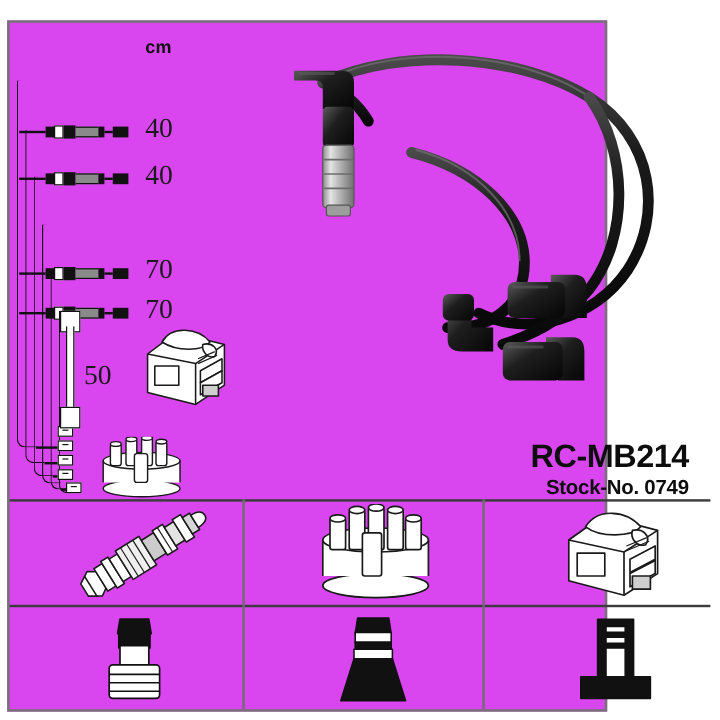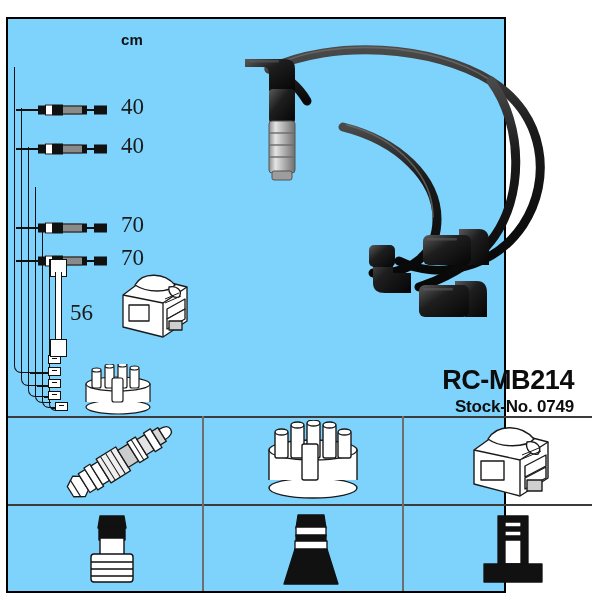--- a/index.html
+++ b/index.html
@@ -18,23 +18,23 @@
     overflow: hidden;
   }
 
   
   #frame {
     position: absolute;
     left: 6px;
     top: 17px;
     width: 500px;
     height: 576px;
-    border: 2px solid #000000;
+    border: 2px solid #737373;
     box-sizing: border-box;
-    background: #7dd3fc;
+    background: #d946ef;
   }
 
   
   #upper {
     position: absolute;
     left: 0; top: 0;
     width: 584px;
     height: 397px;
   }
 
@@ -285,21 +285,21 @@
 
       <div class="stub" style="left:40px; top:336px;"></div>
       <div class="stub" style="left:40px; top:348px;"></div>
       <div class="stub" style="left:40px; top:360px;"></div>
       <div class="stub" style="left:40px; top:372px;"></div>
       <div class="stub" style="left:47px; top:383px;"></div>
 
       <div class="c96-boot" style="left:42px; top:240px;"></div>
       <div class="c96-body"></div>
       <div class="c96-boot" style="left:42px; top:320px;"></div>
-      <div class="c96-num">56</div>
+      <div class="c96-num">50</div>
 
       <div class="lineart" style="left:105px; top:250px;">
         <svg width="85" height="75" viewBox="0 0 85 75">
           <g fill="#ffffff" stroke="#1a1a1a" stroke-width="1.3" stroke-linejoin="round">
             <path d="M10 26 L34 8 L74 18 L74 52 L50 68 L10 58 Z"></path>
             <path d="M10 26 L50 34 L50 68"></path>
             <path d="M50 34 L74 18"></path>
             <path d="M22 16 C30 2, 52 4, 62 16 C56 24, 34 24, 22 16 Z"></path>
             <path d="M56 18 C64 16, 70 22, 66 28 C60 30, 55 24, 56 18 Z"></path>
             <rect x="16" y="36" width="20" height="16"></rect>

